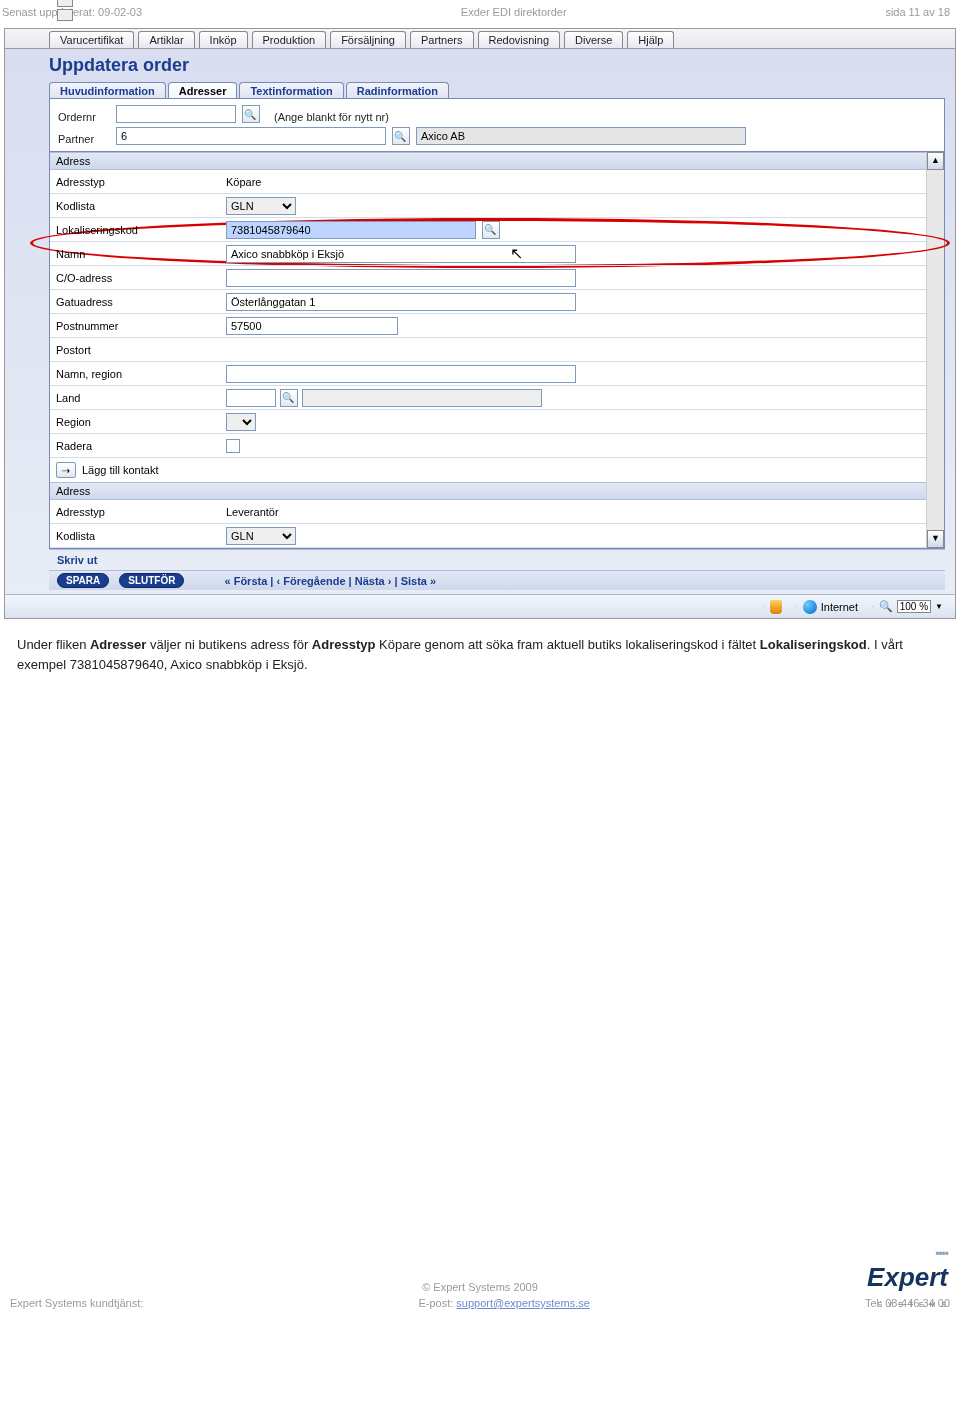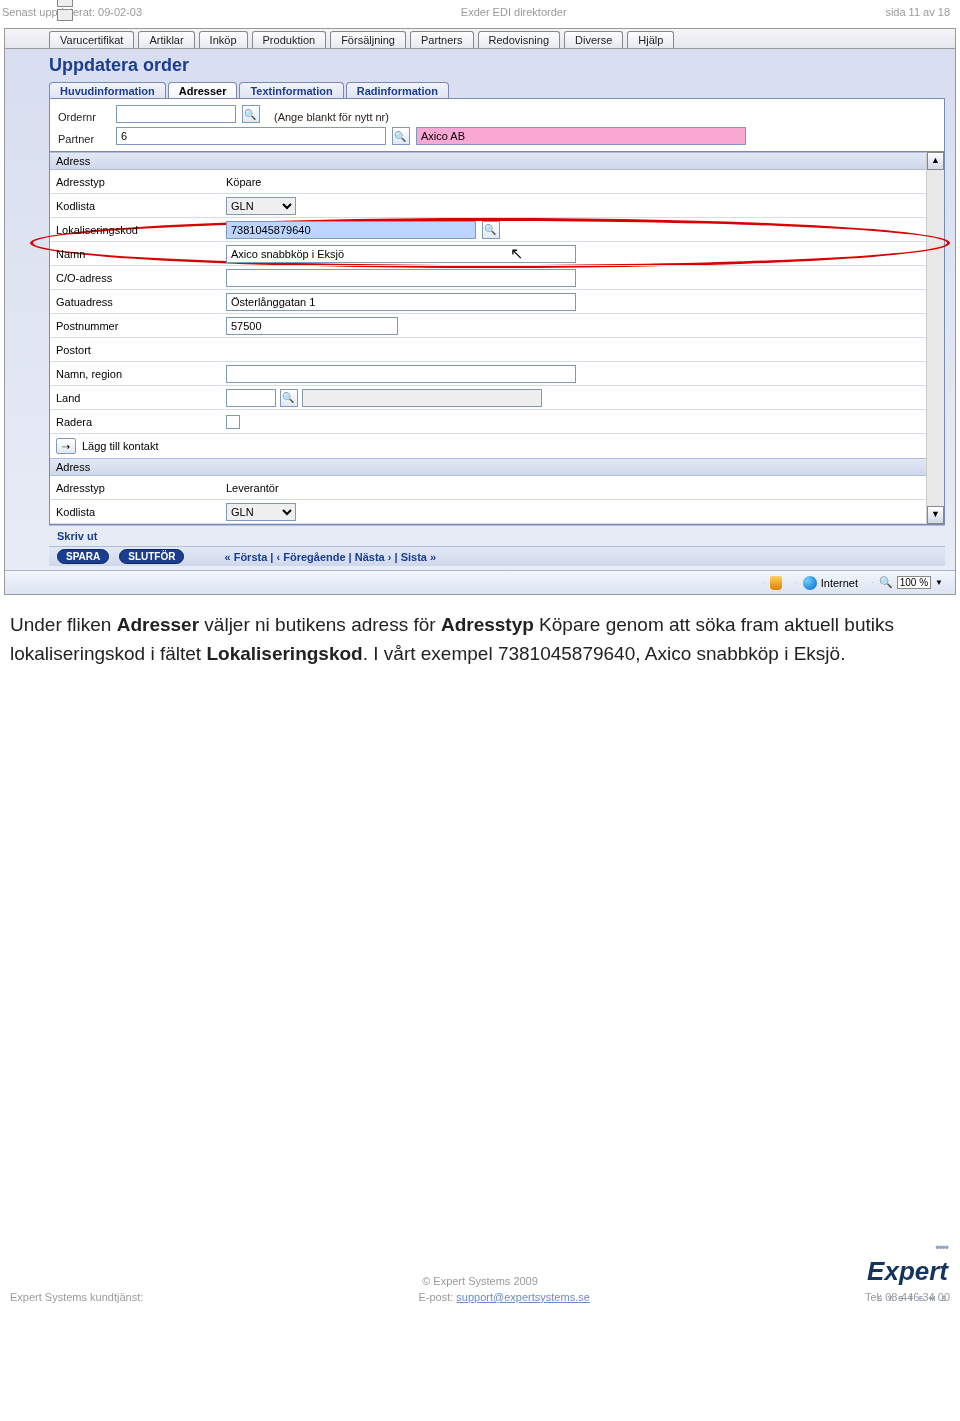--- a/index.html
+++ b/index.html
@@ -36,21 +36,21 @@
   .print-link { padding:4px 8px; color:#1a3d8f; font-weight:bold; font-size:11px; border-top:1px solid #b0bcd8;}
   .bottom-bar { background: linear-gradient(#e2e8f4,#cfd8ec); padding:2px 8px; display:flex; align-items:center; gap:10px; font-size:11px; border-top:1px solid #b0bcd8;}
   .orb-btn { background:#1a3d8f; color:#fff; font-weight:bold; font-size:10px; padding:1px 8px; border-radius:8px; border:1px solid #0c2560; cursor:pointer;}
   .nav-links { color:#1a3d8f; font-weight:bold; }
   .nav-links span{ cursor:pointer; }
   .status-bar { background:linear-gradient(#f2f6fc,#dce4f2); border-top:1px solid #a8b4cc; height:24px; display:flex; align-items:center; justify-content:flex-end; padding:11px 6px; font-size:11px; gap:8px;}
   .status-item{ display:flex; align-items:center; gap:4px; padding:0 6px; border-left:1px solid #b0bcd8; height:100%;}
   .globe{ width:14px; height:14px; border-radius:50%; background:radial-gradient(circle at 30% 30%, #6fd0ff, #0066cc);}
   .shield{ width:12px;height:14px;background:linear-gradient(#ffd060,#e08000);border-radius:2px 2px 4px 4px;}
   .zoom-sel{ border:1px solid #888; font-size:10px; background:#fff; padding:0 2px;}
-  .paragraph { font-size: 19px; color:#222; line-height:1.5; padding: 16px 10px 10px 10px;}
+  .paragraph { font-size: 13px; color:#222; line-height:1.5; padding: 16px 10px 10px 10px; margin-left: 7px;}
   .paragraph b{ font-weight:bold; }
   .footer { position: relative; margin-top: 560px; }
   .copyright { text-align:center; color:#9a9a9a; font-size:11px; }
   .foot-row { display:flex; justify-content:space-between; align-items:flex-end; padding:4px 10px 6px 10px; color:#9a9a9a; font-size:11px;}
   .foot-row a{ color:#6a8bcf; text-decoration:underline;}
   .logo { text-align:right; }
   .logo-text{ font-size:26px; font-weight:bold; color:#15355f; font-style:italic;}
   .logo-sub{ font-size:7px; letter-spacing:2px; color:#5b7090;}
   .dots{ color:#8ea4c0; letter-spacing:-1px; font-size:12px;}
   .chk{ width:14px; height:14px; border:1px solid #7f99b8; background:#fff; display:inline-block;}
@@ -94,21 +94,21 @@
       <div class="header-row">
         <span class="hdr-label">Ordernr</span>
         <input class="txt" style="width: 120px;" value="">
         <span class="search-btn">🔍</span>
         <span style="margin-left:8px;">(Ange blankt för nytt nr)</span>
       </div>
       <div class="header-row">
         <span class="hdr-label">Partner</span>
         <input class="txt" style="width: 270px;" value="6">
         <span class="search-btn">🔍</span>
-        <input class="txt" style="width: 330px; background: #f9a8d4;" readonly="" value="Axico AB">
+        <input class="txt" style="width: 330px; background: #e5e5e5;" readonly="" value="Axico AB">
       </div>
     </div>
 
     <div class="scroll-wrap">
       <div class="scroll-body" style="position:relative;">
         <div class="red-oval" style="left:-20px; top:66px; width:920px; height:50px;"></div>
 
         <div class="section-header">Adress</div>
         <div class="field-row">
             <span class="field-label">Adresstyp</span>
@@ -148,20 +148,24 @@
             <span class="field-label">Namn, region</span>
             <input class="txt" style="width: 350px;" value="">
           </div>
         <div class="field-row">
             <span class="field-label">Land</span>
             <input class="txt" style="width: 50px;">
             <span style="width:4px"></span>
             <span class="search-btn">🔍</span>
             <span style="width:4px"></span>
             <input class="txt" style="width: 240px; background: rgb(238, 238, 238);" readonly="">
+          </div>
+        <div class="field-row">
+            <span class="field-label">Region</span>
+            <select class="sel" style="width:30px"><option></option></select>
           </div>
         <div class="field-row">
             <span class="field-label">Radera</span>
             <span class="chk"></span>
           </div>
         <div class="add-contact">
             <span class="badge-icon">⇢</span>
             <span>Lägg till kontakt</span>
           </div>
 

